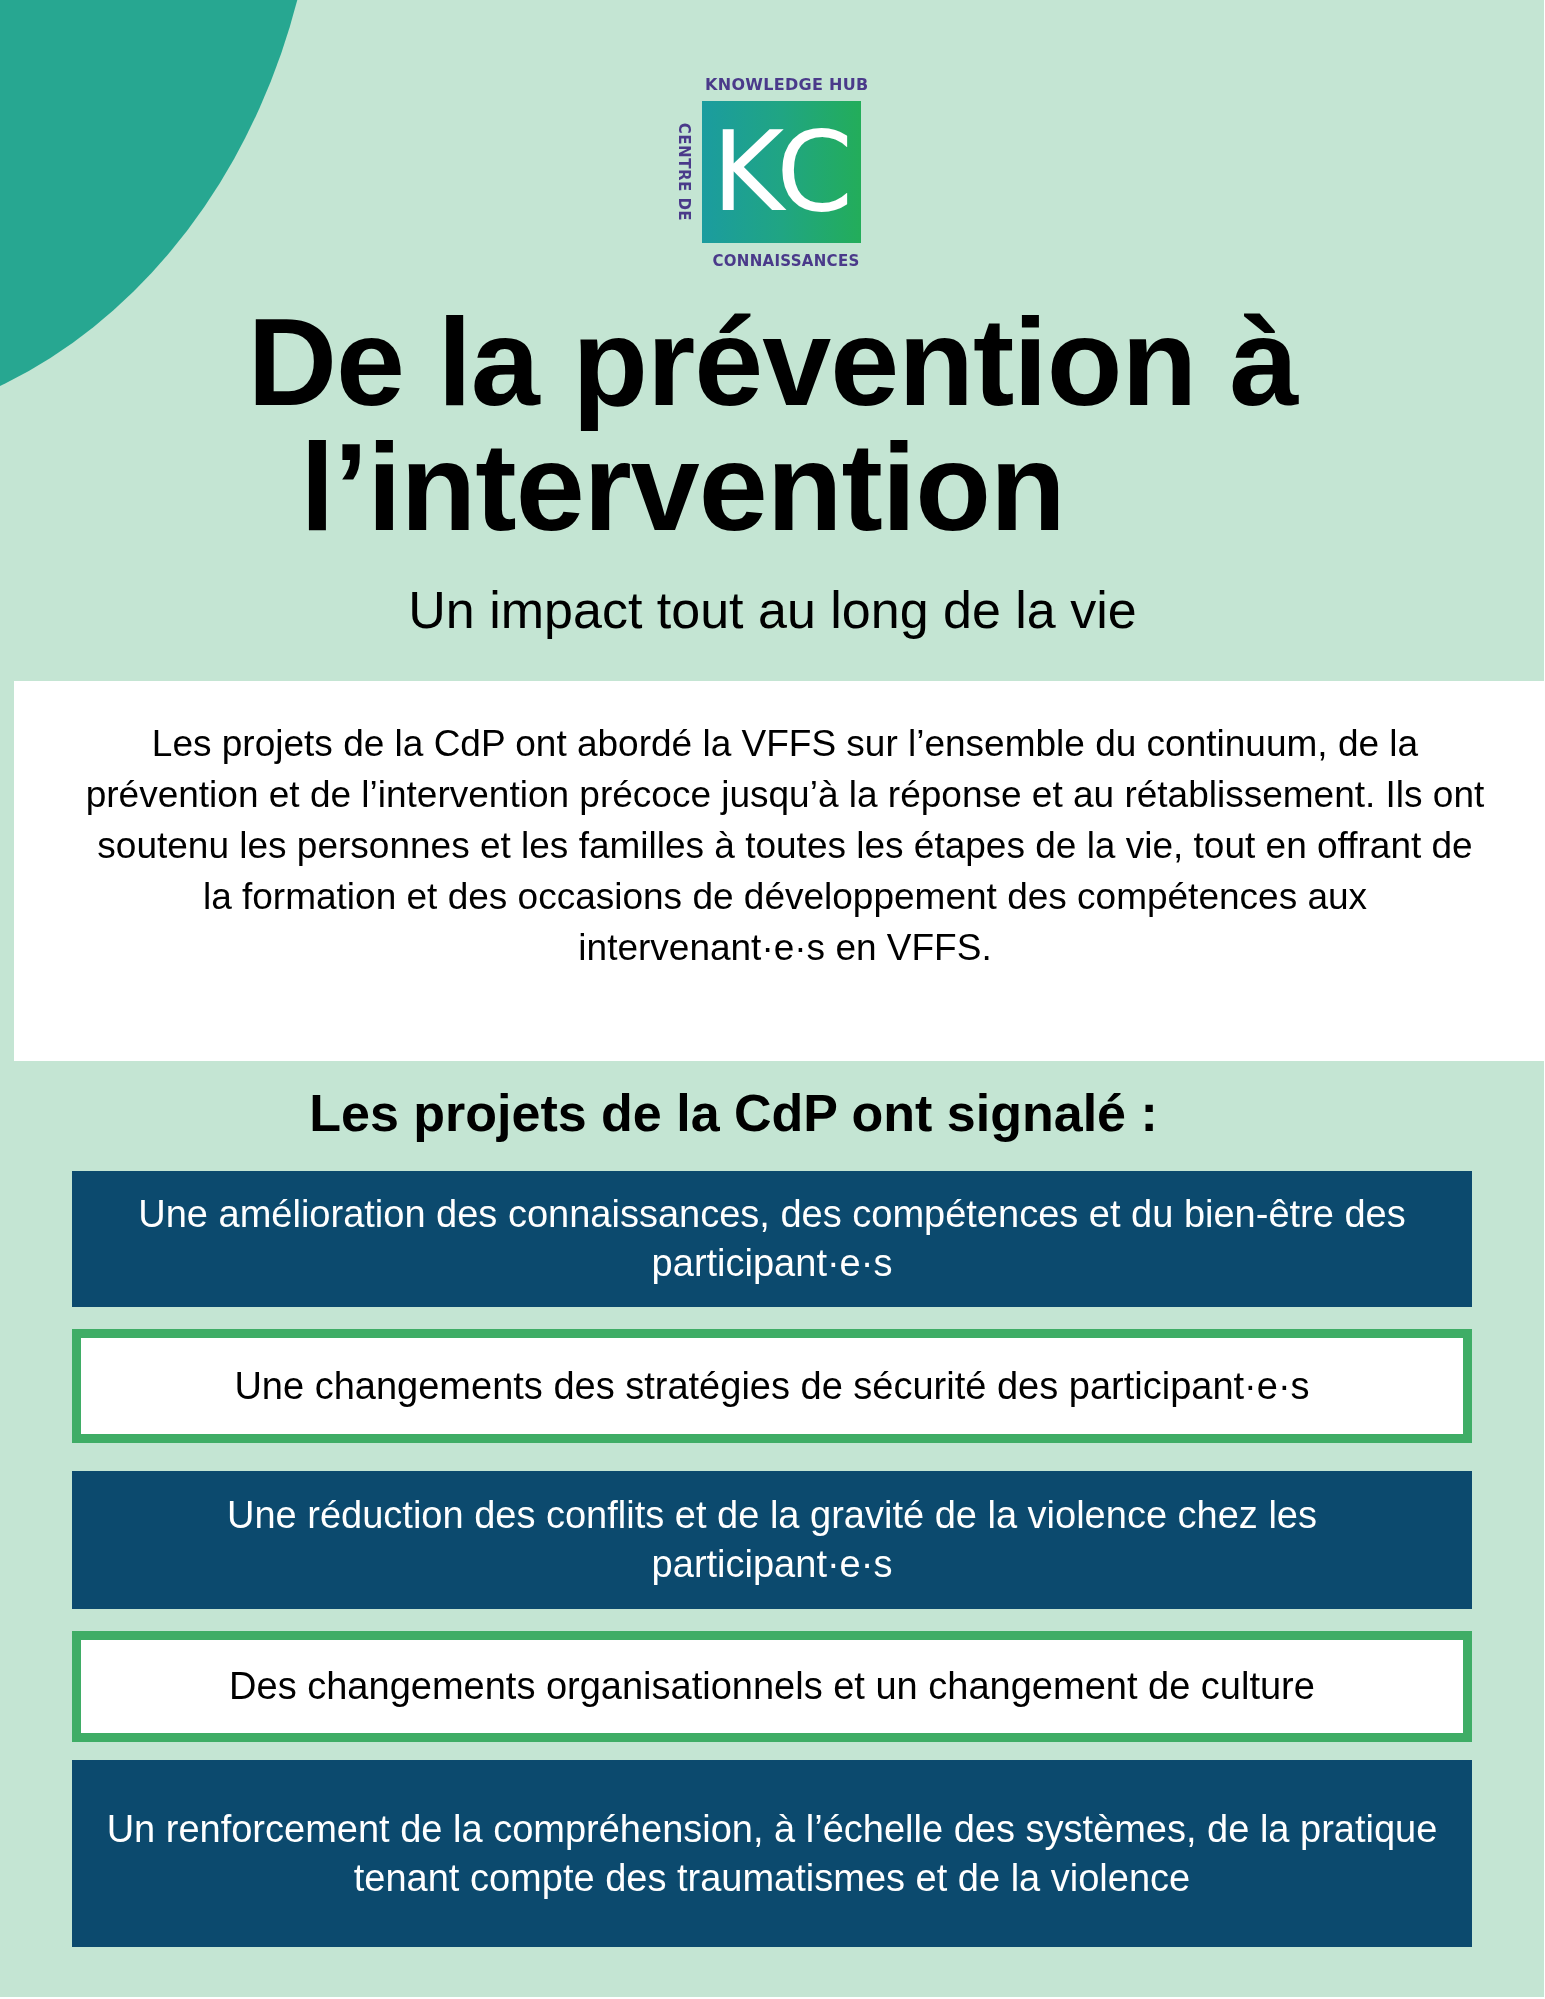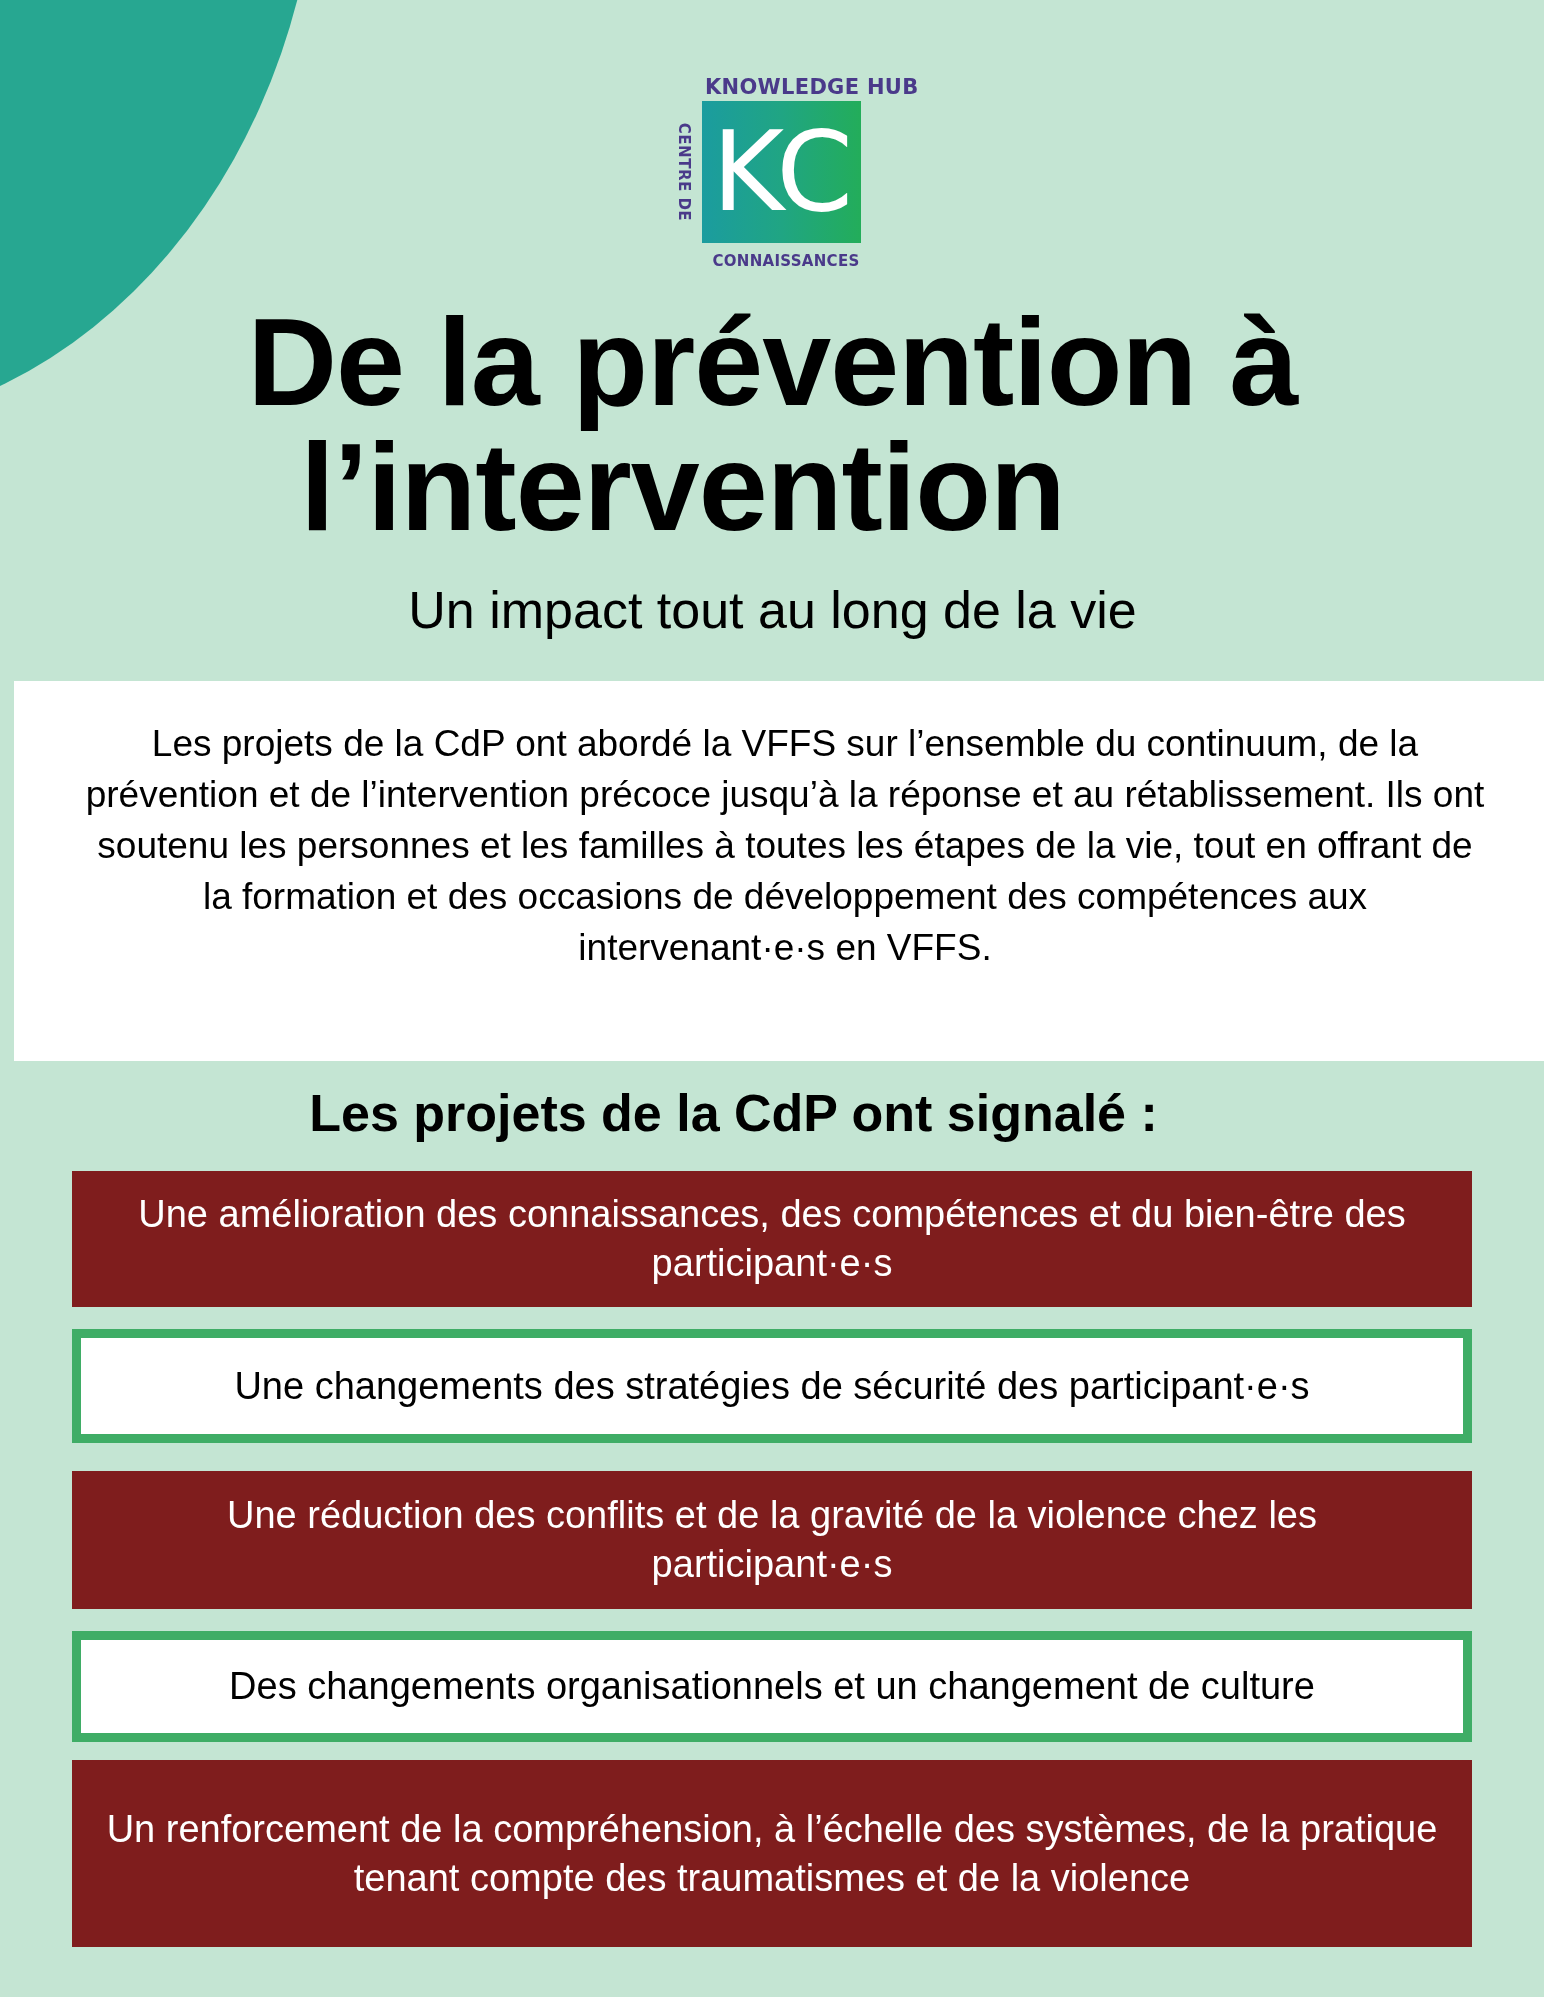--- a/index.html
+++ b/index.html
@@ -13,21 +13,21 @@
   .page-bottom { position: absolute; left: 0; bottom: 0; width: 1545px; height: 2px; background: #ffffff; }
   .corner-arc {
     position: absolute; left: -700px; top: -790px;
     width: 1020px; height: 1220px; border-radius: 50%;
     background: #27a791;
   }
   
   .logo { position: absolute; left: 670px; top: 70px; width: 210px; height: 210px; }
   .logo-top {
     position: absolute; left: 35px; top: 5px; width: 170px;
-    font-family: "DejaVu Sans", sans-serif; font-weight: bold; font-size: 21px;
+    font-family: "DejaVu Sans", sans-serif; font-weight: bold; font-size: 16px;
     color: #4a3a8a; letter-spacing: 0.3px; white-space: nowrap;
   }
   .logo-side {
     position: absolute; left: 4px; top: 31px; width: 142px; height: 20px;
     transform-origin: 0 0; transform: translate(0px, 0px) rotate(90deg) translate(0, -20px);
     font-family: "DejaVu Sans", sans-serif; font-weight: bold; font-size: 15px;
     color: #4a3a8a; letter-spacing: 0.5px; white-space: nowrap; text-align: center;
     line-height: 20px;
   }
   .logo-square {
@@ -66,21 +66,21 @@
   .section-heading {
     position: absolute; left: 0; top: 1080px; width: 1467px; margin: 0;
     text-align: center; font-weight: bold; font-size: 52px; line-height: 66px;
   }
   
   .box {
     position: absolute; left: 72px; width: 1400px; box-sizing: border-box;
     display: flex; align-items: center; justify-content: center; text-align: center;
     font-size: 38px; line-height: 49px; padding: 0 30px;
   }
-  .box.solid { background: #7f1d1d; color: #ffffff; }
+  .box.solid { background: #0c4a6e; color: #ffffff; }
   .box.outline { background: #ffffff; border: 9px solid #3fad66; color: #000; }
   .box-1 { top: 1171px; height: 136px; }
   .box-2 { top: 1329px; height: 114px; }
   .box-3 { top: 1471px; height: 138px; }
   .box-4 { top: 1631px; height: 111px; }
   .box-5 { top: 1760px; height: 187px; }
   .box-text { display: block; }
 </style>
 </head>
 <body>

